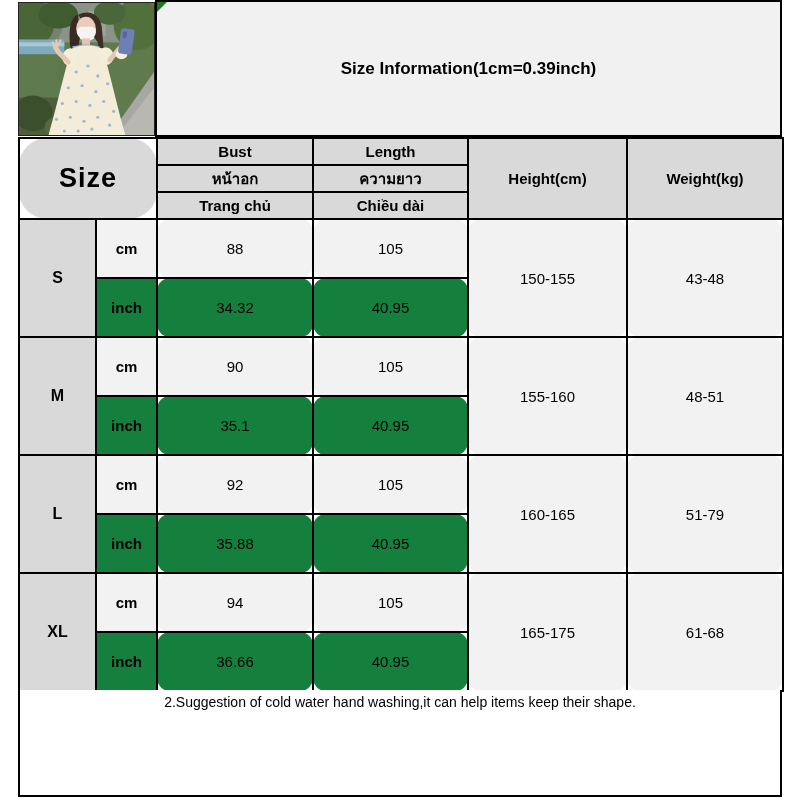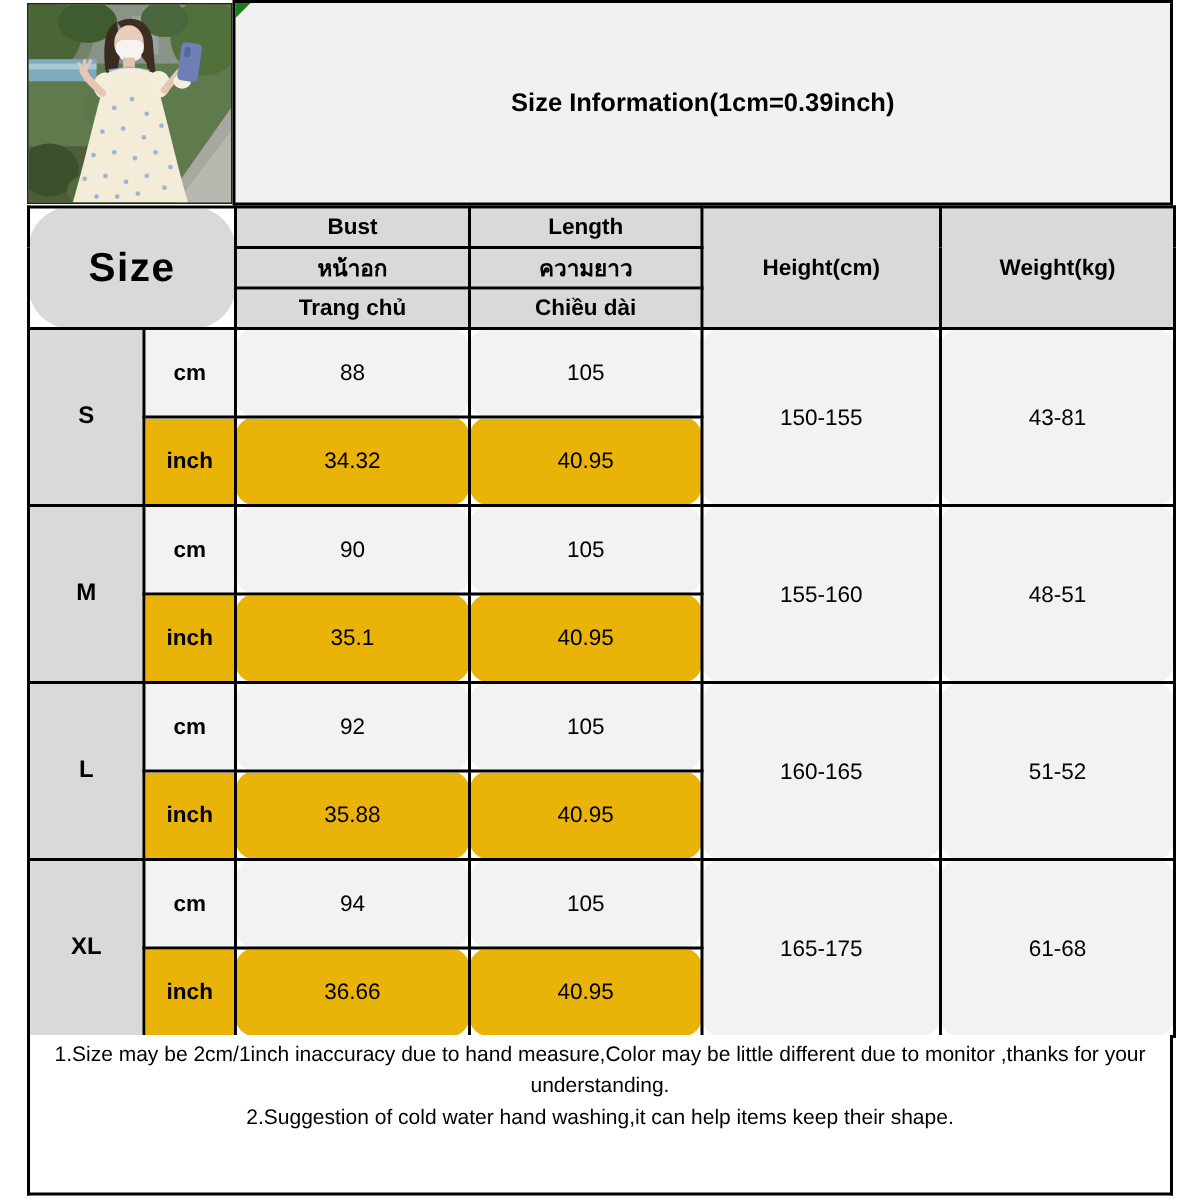--- a/index.html
+++ b/index.html
@@ -35,21 +35,21 @@
   #size-table{
     left:18px;top:137px;border-collapse:collapse;table-layout:fixed;
     width:764px;
   }
   #size-table td{
     border:2px solid #000;text-align:center;vertical-align:middle;
     padding:0;overflow:hidden;
   }
   .gray{background:#d9d9d9;}
   .light{background:#f2f2f2;}
-  .white{background:#eab308;}
+  .white{background:#15803d;}
   .hdr{font-weight:bold;font-size:15px;}
   .size-big{font-weight:bold;font-size:27px;letter-spacing:1px;border-radius:28px;}
   .size-letter{font-weight:bold;font-size:16px;}
   .unit{font-weight:bold;font-size:15px;margin-left:24px;}
   .val{font-weight:normal;font-size:15px;border-radius:13px;}
   tr.hrow{height:27px;}
   tr.drow{height:59px;}
 
   
   #attention-box{
@@ -167,21 +167,21 @@
       <td class="gray hdr">Chiều dài</td>
     </tr>
   </tbody>
   <tbody id="size-rows">
       <tr class="drow">
         <td class="gray size-letter" rowspan="2">S</td>
         <td class="light unit">cm</td>
         <td class="light val">88</td>
         <td class="light val">105</td>
         <td class="light val" rowspan="2">150-155</td>
-        <td class="light val" rowspan="2">43-81</td>
+        <td class="light val" rowspan="2">43-48</td>
       </tr>
       <tr class="drow">
         <td class="white unit">inch</td>
         <td class="white val">34.32</td>
         <td class="white val">40.95</td>
       </tr>
       <tr class="drow">
         <td class="gray size-letter" rowspan="2">M</td>
         <td class="light unit">cm</td>
         <td class="light val">90</td>
@@ -193,21 +193,21 @@
         <td class="white unit">inch</td>
         <td class="white val">35.1</td>
         <td class="white val">40.95</td>
       </tr>
       <tr class="drow">
         <td class="gray size-letter" rowspan="2">L</td>
         <td class="light unit">cm</td>
         <td class="light val">92</td>
         <td class="light val">105</td>
         <td class="light val" rowspan="2">160-165</td>
-        <td class="light val" rowspan="2">51-52</td>
+        <td class="light val" rowspan="2">51-79</td>
       </tr>
       <tr class="drow">
         <td class="white unit">inch</td>
         <td class="white val">35.88</td>
         <td class="white val">40.95</td>
       </tr>
       <tr class="drow">
         <td class="gray size-letter" rowspan="2">XL</td>
         <td class="light unit">cm</td>
         <td class="light val">94</td>
@@ -217,15 +217,14 @@
       </tr>
       <tr class="drow">
         <td class="white unit">inch</td>
         <td class="white val">36.66</td>
         <td class="white val">40.95</td>
       </tr>
     </tbody>
 </table>
 
 <div class="abs" id="attention-box">
-  <div>1.Size may be 2cm/1inch inaccuracy due to hand measure,Color may be little different due to monitor ,thanks for your understanding.</div>
   <div>2.Suggestion of cold water hand washing,it can help items keep their shape.</div>
 </div>
 
 </body></html>

